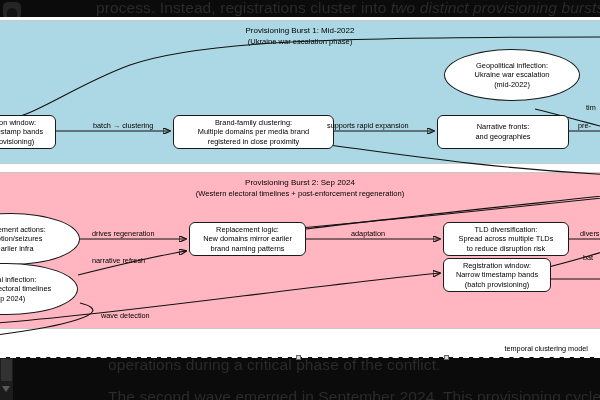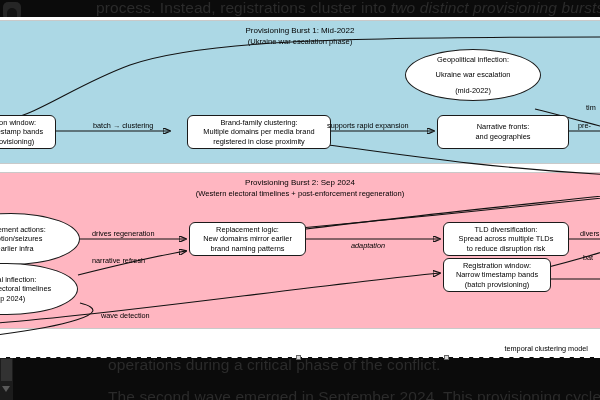--- a/index.html
+++ b/index.html
@@ -277,32 +277,32 @@
 
       <path d="M-4,318 C60,310 120,296 80,286"></path>
     </svg>
 
     <div class="node box" id="n-b1-regwin" style="left:-52px; top:98px; width:108px; height:34px;">
       <span>Registration window:</span>
       <span>Narrow timestamp bands</span>
       <span>(batch provisioning)</span>
     </div>
 
-    <div class="node box" id="n-b1-brandfam" style="left:187px; top:98px; width:144px; height:34px;">
+    <div class="node box" id="n-b1-brandfam" style="left:173px; top:98px; width:161px; height:34px;">
       <span>Brand-family clustering:</span>
       <span>Multiple domains per media brand</span>
       <span>registered in close proximity</span>
     </div>
 
     <div class="node box" id="n-b1-narrfronts" style="left:437px; top:98px; width:132px; height:34px;">
       <span>Narrative fronts:</span>
       <span>and geographies</span>
     </div>
 
-    <div class="node ellipse" id="n-b1-geopol" style="left:405px; top:32px; width:136px; height:52px;gap:6px;">
+    <div class="node ellipse" id="n-b1-geopol" style="left:444px; top:32px; width:136px; height:52px;">
       <span>Geopolitical inflection:</span>
       <span>Ukraine war escalation</span>
       <span>(mid-2022)</span>
     </div>
 
     <div class="node ellipse" id="n-b2-enforce" style="left:-58px; top:196px; width:138px; height:52px;">
       <span>Enforcement actions:</span>
       <span>Disruption/seizures</span>
       <span>of earlier infra</span>
     </div>
@@ -331,21 +331,21 @@
       <span>(batch provisioning)</span>
     </div>
 
     <div class="elabel" style="left:93px;  top:104px;">batch → clustering</div>
     <div class="elabel" style="left:327px; top:104px;">supports rapid expansion</div>
     <div class="elabel" style="left:586px; top:86px;">tim</div>
     <div class="elabel" style="left:578px; top:104px;">pre-</div>
 
     <div class="elabel" style="left:92px;  top:212px;">drives regeneration</div>
     <div class="elabel" style="left:92px;  top:239px;">narrative refresh</div>
-    <div class="elabel" style="left:351px; top:224px;font-style:italic;">adaptation</div>
+    <div class="elabel" style="left:351px; top:212px;">adaptation</div>
     <div class="elabel" style="left:101px; top:294px;">wave detection</div>
     <div class="elabel" style="left:580px; top:212px;">divers</div>
     <div class="elabel" style="left:583px; top:236px;">bat</div>
 
     <div id="figure-caption">temporal clustering model</div>
   </div>
 
   <div id="marquee">
     <div class="handle" style="left:296px;"></div>
     <div class="handle" style="left:444px;"></div>

